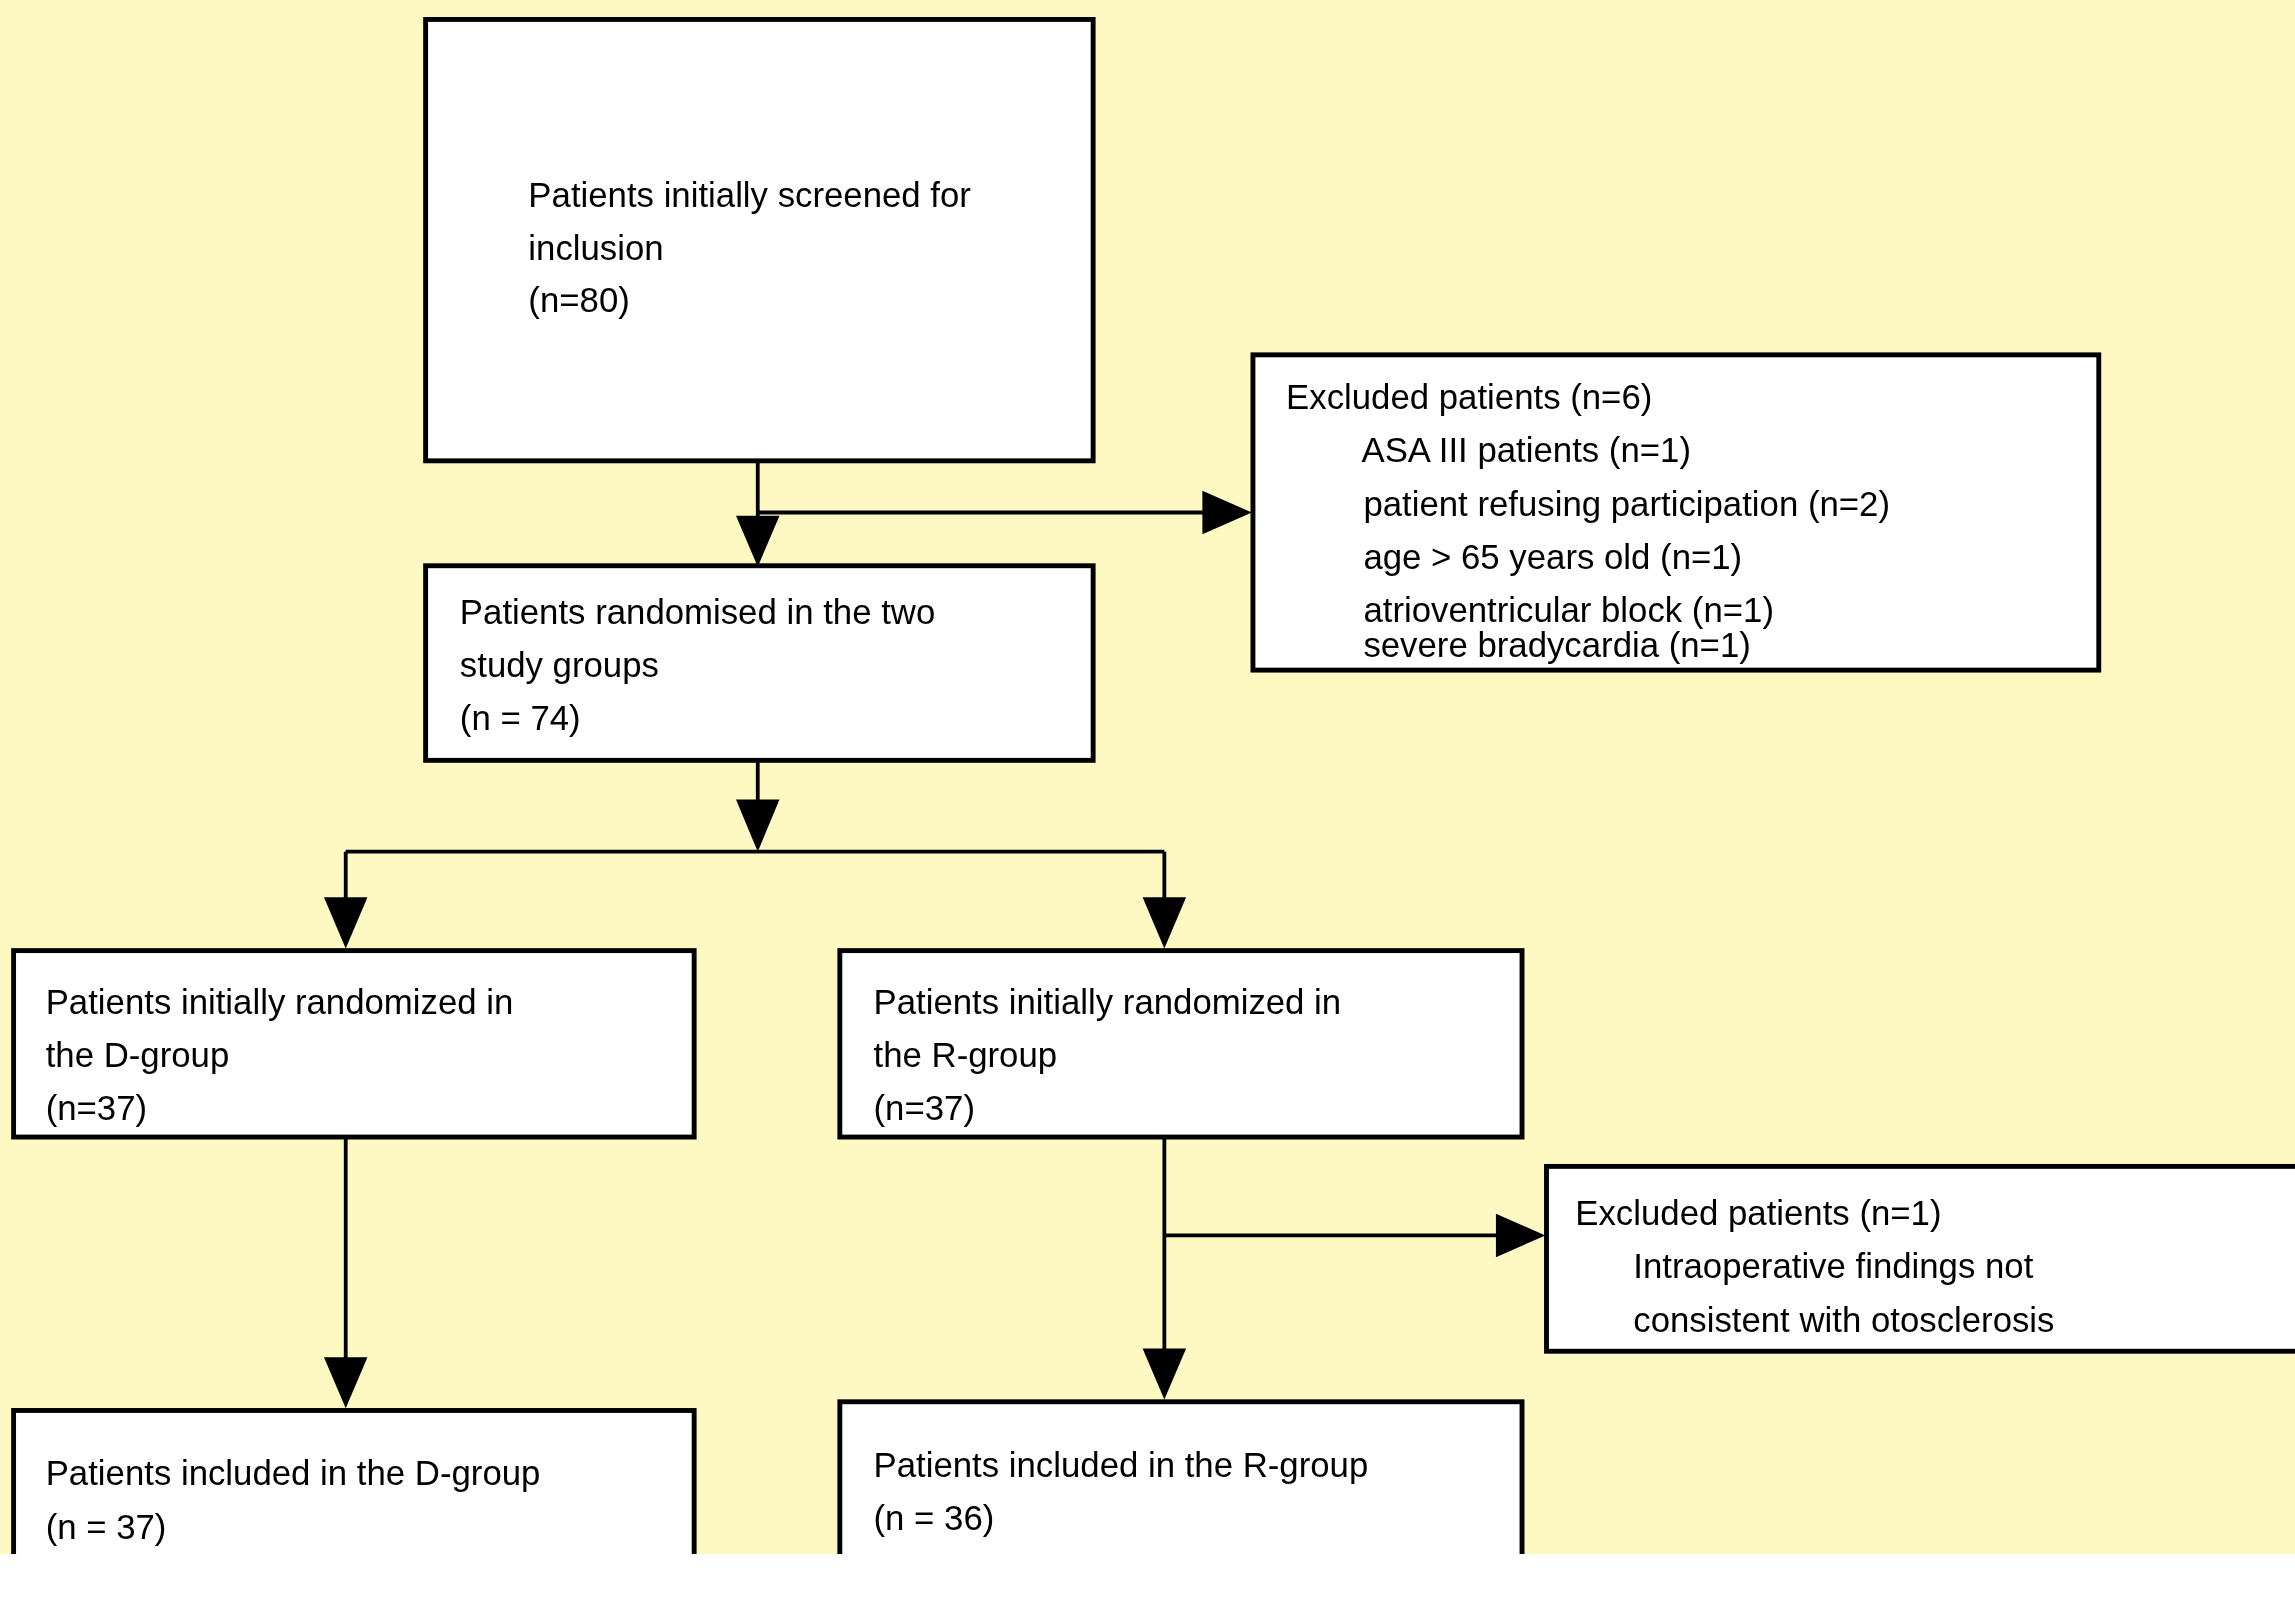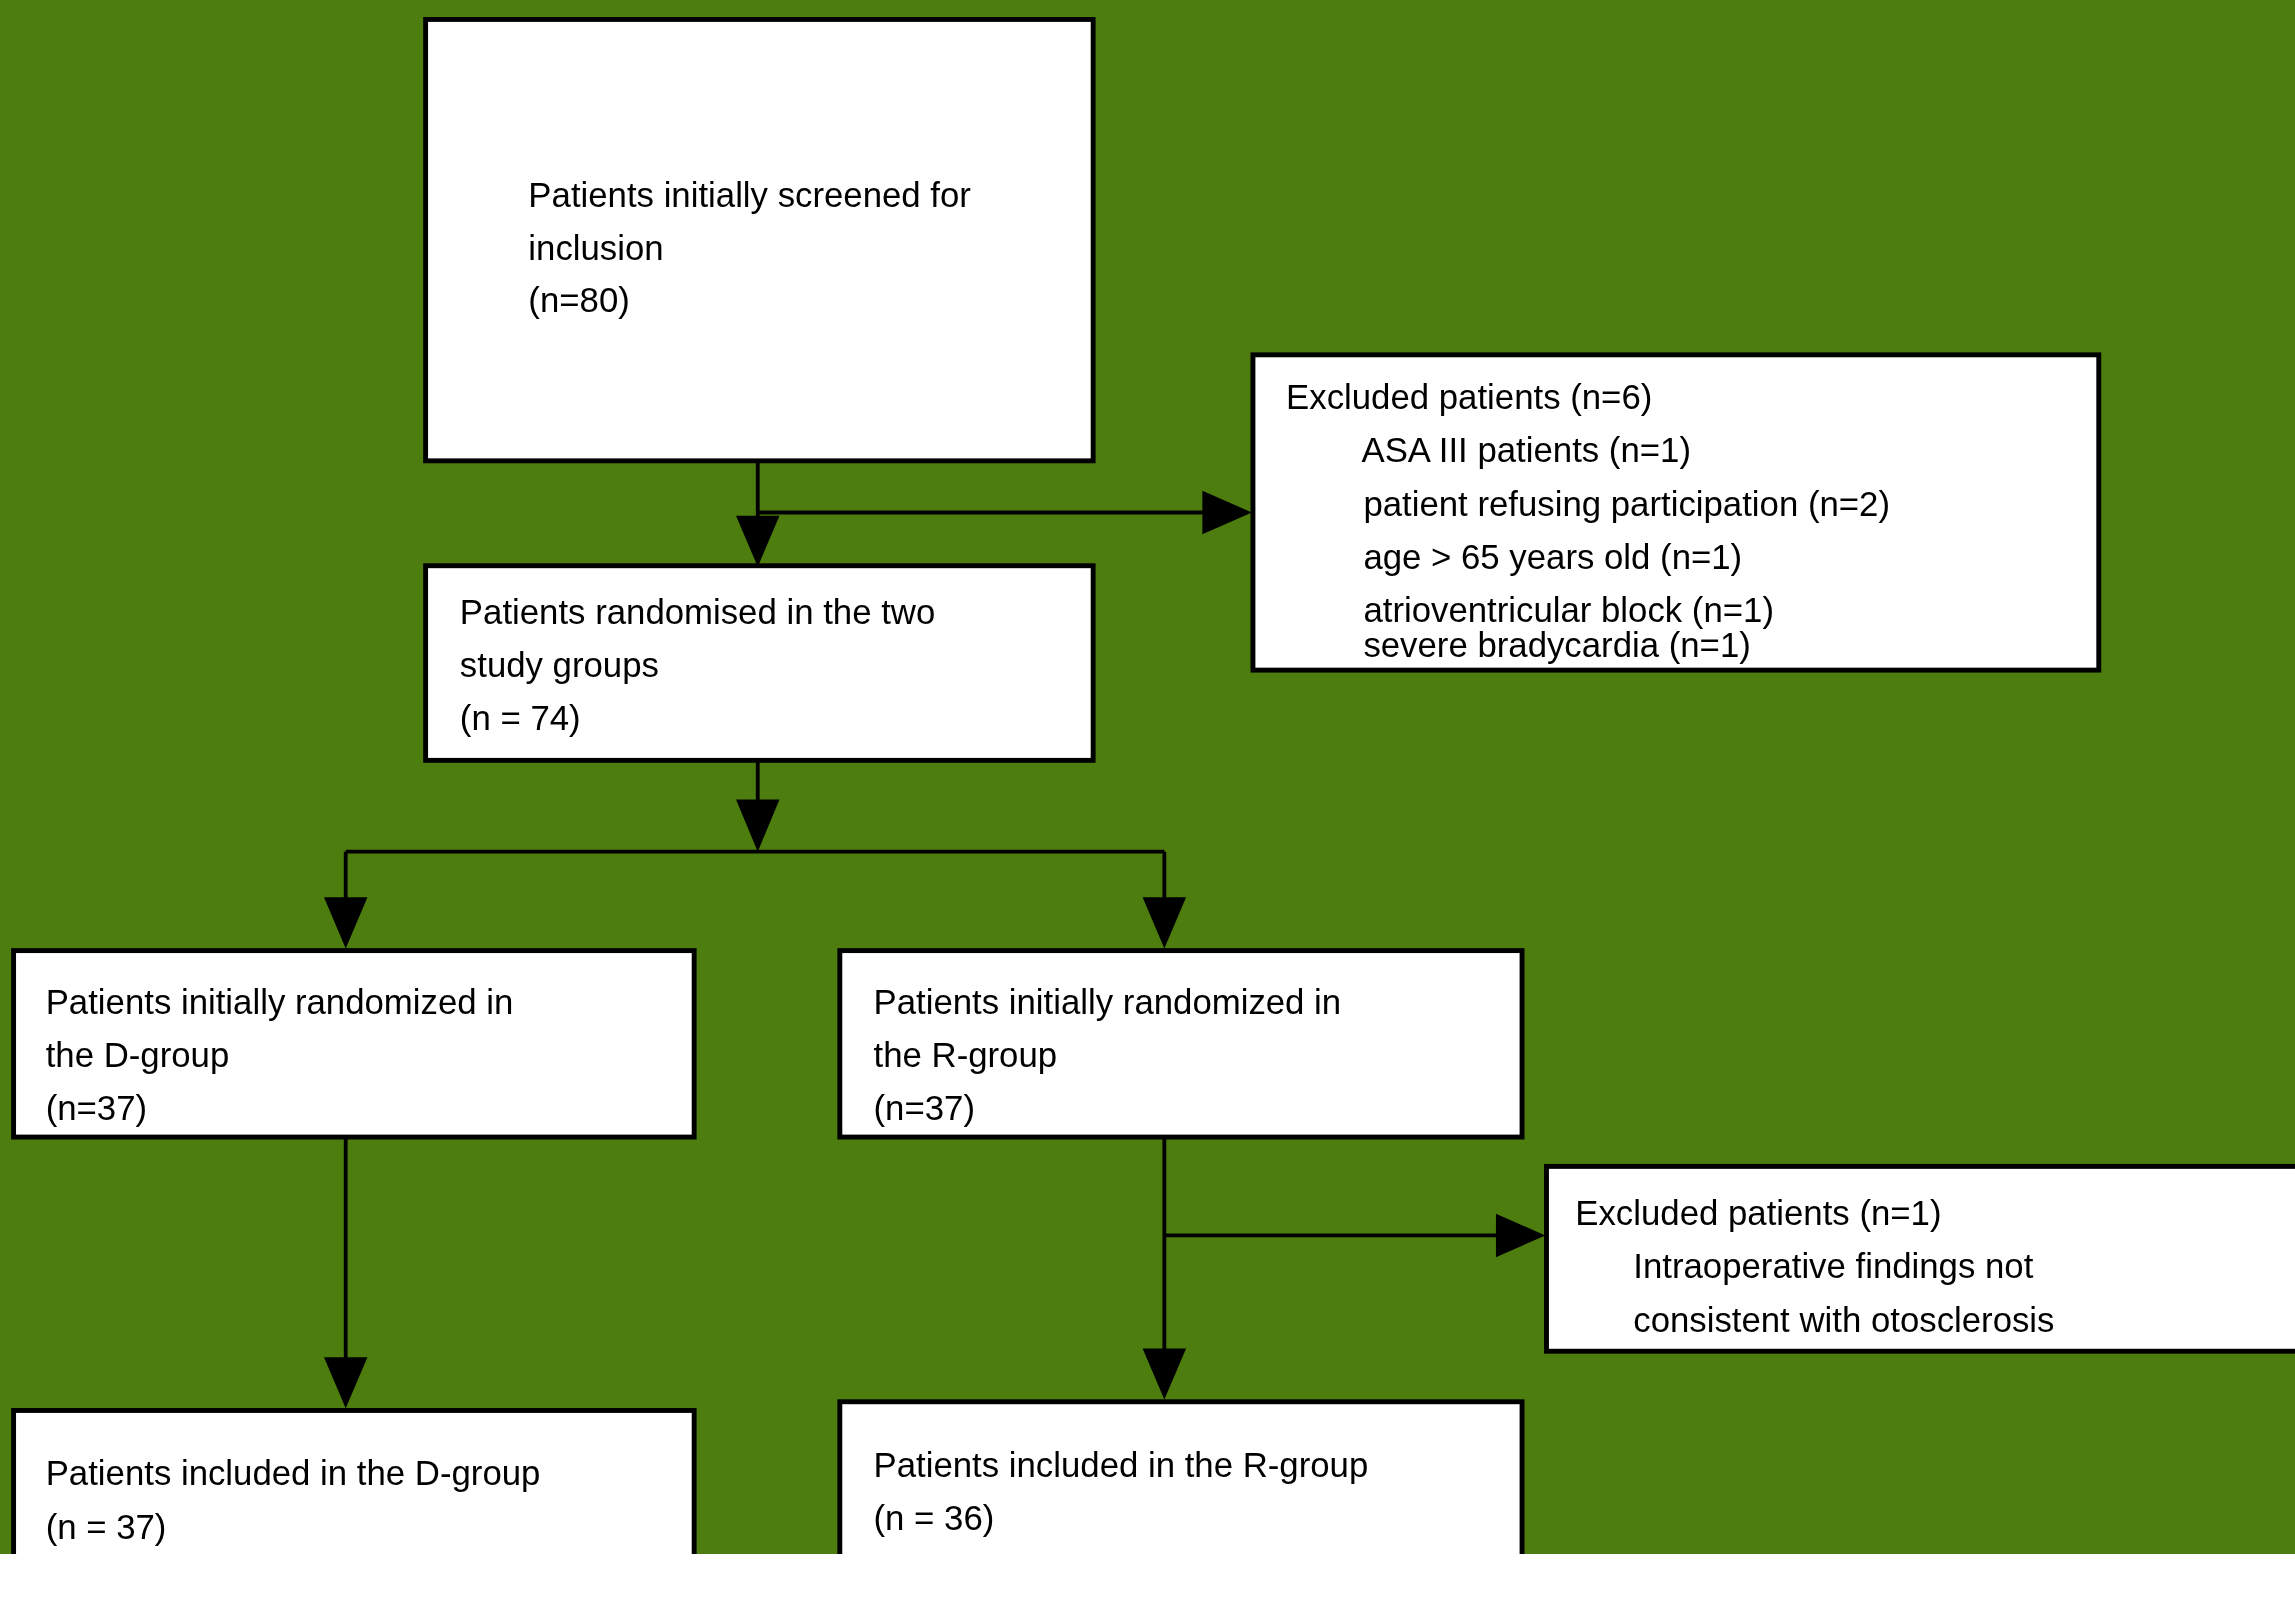--- a/index.html
+++ b/index.html
@@ -7,21 +7,21 @@
     padding: 0;
     background: #ffffff;
   }
   body {
     font-family: "Liberation Sans", sans-serif;
   }
   #flowchart-root {
     position: relative;
     width: 2295px;
     height: 1554px;
-    background: #4d7c0f;
+    background: #fef9c3;
     overflow: hidden;
   }
   svg.chart-svg {
     position: absolute;
     top: 0;
     left: 0;
     width: 2295px;
     height: 1618px;
     display: block;
   }

